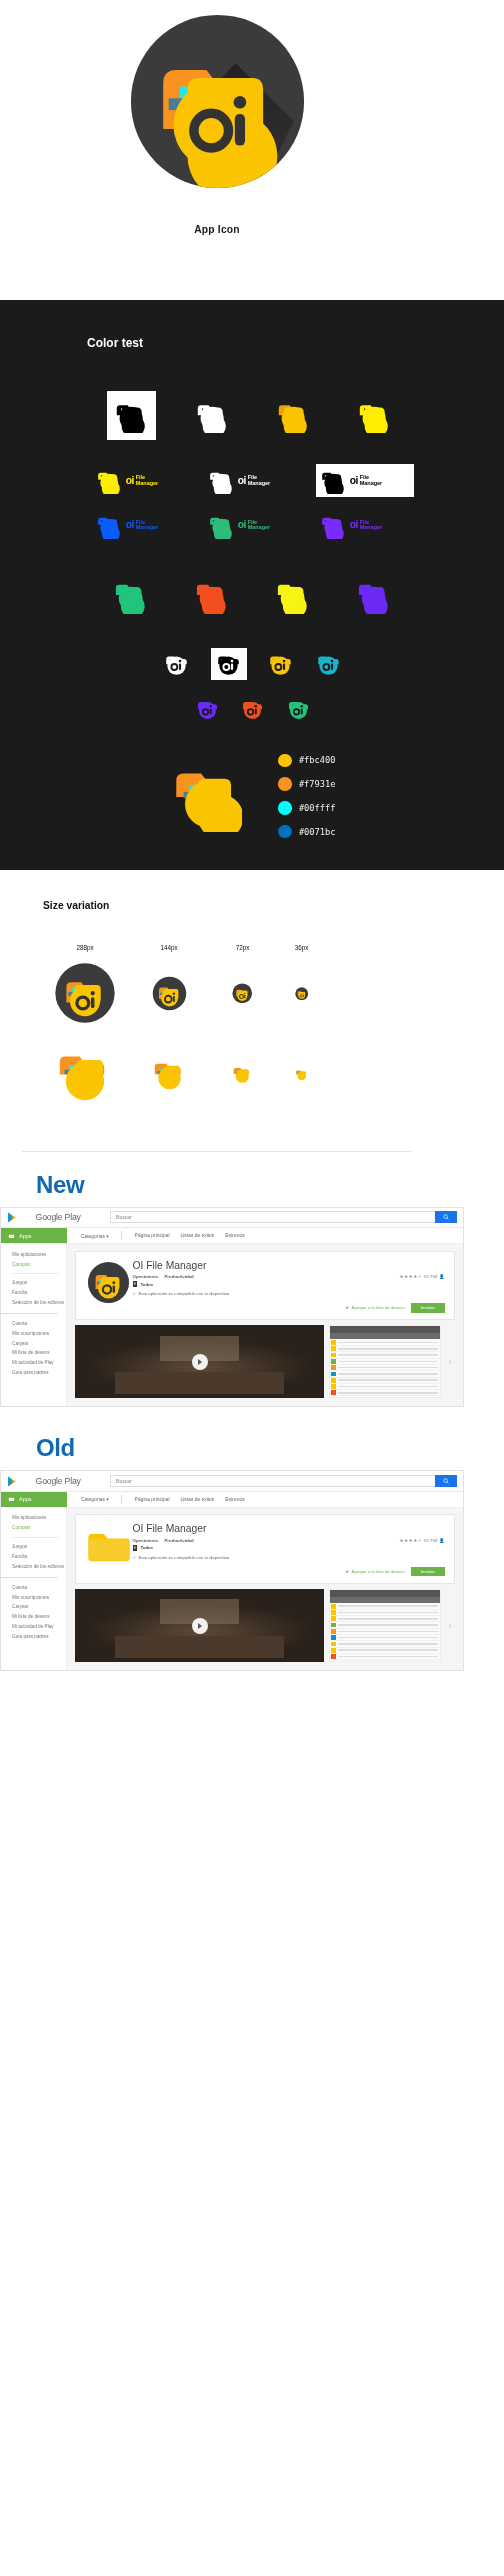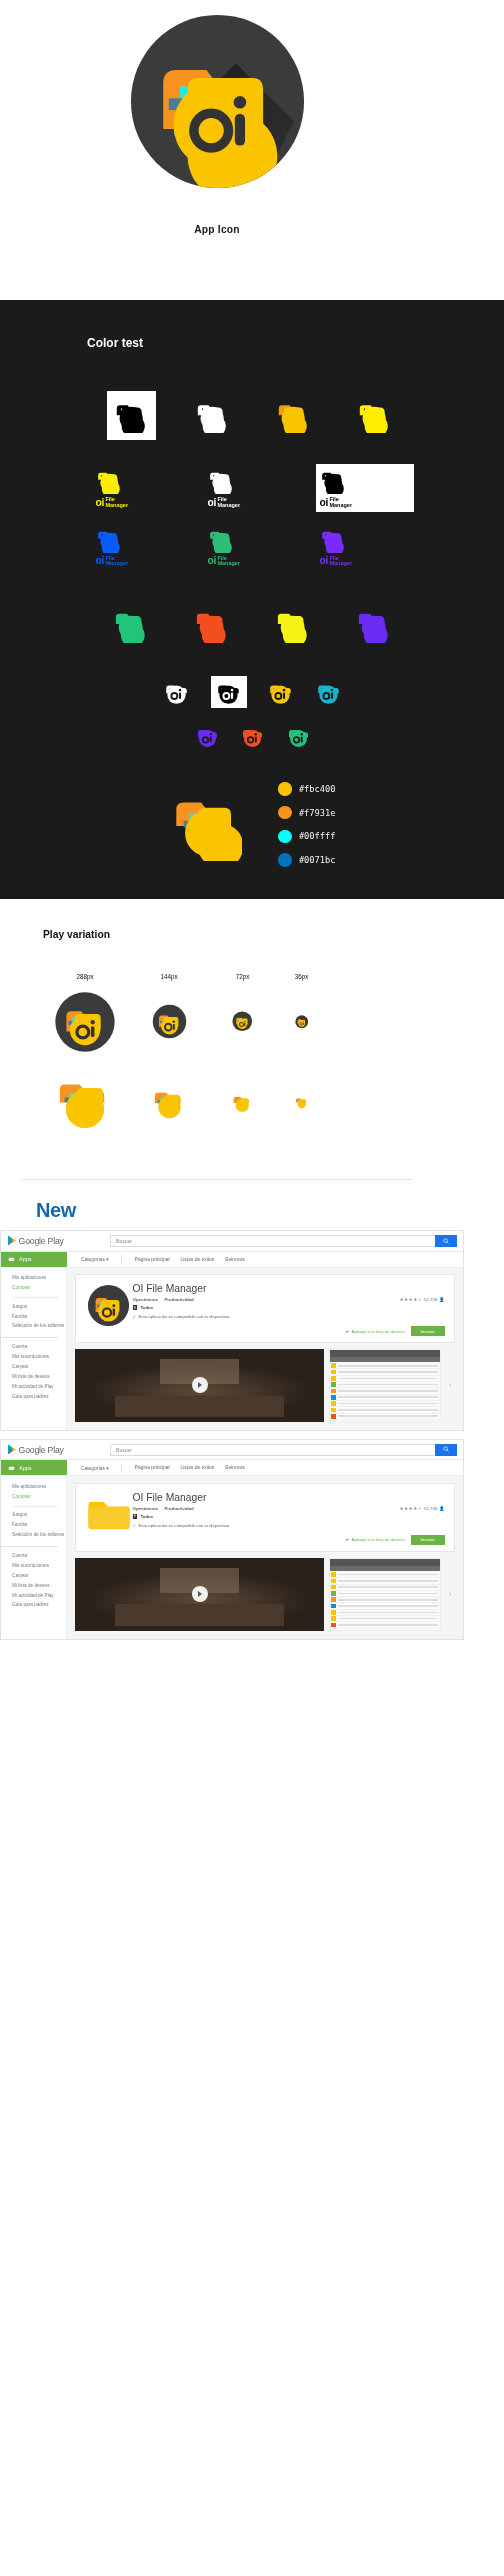--- a/index.html
+++ b/index.html
@@ -58,24 +58,23 @@
   .swatch-cell.white-bg { background: #ffffff; }
 
   .logo-row {
     display: flex;
     justify-content: center;
     align-items: center;
     gap: 14px;
     margin-bottom: 11px;
   }
   .logo-cell {
-    display: flex; gap: 3.2px;
+    display: flex; align-items: center; gap: 3.2px;
     padding: 3.2px 4px;
     width: 98px;
-    flex-direction: column;
   }
   .logo-cell.white-bg { background: #ffffff; }
   .logo-text { display: flex; align-items: center; gap: 1.6px; }
   .logo-oi {
     font-size: 10.3px; font-weight: bold; letter-spacing: -0.4px; line-height: 1;
   }
   .logo-fm { font-size: 5.5px; font-weight: bold; line-height: 1.0; }
 
   .icon-row {
     display: flex; justify-content: center; align-items: center;
@@ -112,36 +111,36 @@
     display: flex; align-items: center;
     padding-left: 43px;
   }
   .size-row-b { margin-top: 20.5px; }
   .size-slot { display: flex; align-items: center; justify-content: center; }
 
   
   .sec-store { background: #fff; padding-top: 8px; }
   .hr-sep { border-top: 0.8px solid #f3ded3; margin: 14px 22px 0 22px; }
   .store-heading {
-    font-size: 20px; font-weight: bold; color: #1269b0;
+    font-size: 24px; font-weight: bold; color: #1269b0;
     margin: 19px 13px 8px 36px; letter-spacing: -0.4px;
   }
   .store-shot {
     width: 464px; margin: 0 auto;
     border: 0.8px solid #e2e2e2;
     background: #fff;
     font-size: 4.7px;
     color: #555;
     overflow: hidden;
   }
   .gp-topbar {
     height: 20.5px; display: flex; align-items: center;
     border-bottom: 0.8px solid #e8e8e8; background: #fff; padding: 0 6.3px;
   }
-  .gp-logo { display: flex; align-items: center; gap: 1px; width: 103px; }
+  .gp-logo { display: flex; align-items: center; gap: 18px; width: 103px; }
   .gp-logo-text { font-size: 8.7px; color: #5f6368; letter-spacing: -0.2px; }
   .gp-search {
     flex: 1; height: 12px; border: 0.8px solid #dadada;
     display: flex; align-items: center; background: #fff;
   }
   .gp-search-val { font-size: 5.1px; color: #888; padding-left: 4.7px; flex: 1; }
   .gp-search-btn {
     width: 22px; height: 12px; background: #1a73e8;
     display: flex; align-items: center; justify-content: center;
     margin-left: -0.8px;
@@ -543,21 +542,21 @@
         </div>
         <div class="palette-item">
           <span class="palette-dot" style="background:#0071bc"></span>
           <span class="palette-hex">#0071bc</span>
         </div>
       </div>
     </div>
   </section>
 
   <section class="sec-size">
-    <div class="light-title">Play variation</div>
+    <div class="light-title">Size variation</div>
 
     <div class="size-labels">
       <span class="size-label" style="width:84px">288px</span>
       <span class="size-label" style="width:84px">144px</span>
       <span class="size-label" style="width:63px">72px</span>
       <span class="size-label" style="width:55px">36px</span>
     </div>
 
     <div class="size-row-a">
       <div class="size-slot" style="width:84px">
@@ -823,20 +822,21 @@
               </div>
             </div>
             <div class="gp-arrow">›</div>
           </div>
         </div>
       </div>
     </div>
   </section>
 
   <section class="sec-store">
+    <div class="store-heading">Old</div>
 
     <div class="store-shot">
       <div class="gp-topbar">
         <div class="gp-logo">
           <svg width="10.3" height="11" viewBox="0 0 24 26">
             <polygon points="2,1 18,13 2,25" fill="#00a0e9"></polygon>
             <polygon points="2,1 18,13 11,13" fill="#34a853"></polygon>
             <polygon points="2,25 18,13 11,13" fill="#ea4335"></polygon>
             <polygon points="13,9 22,13 13,17" fill="#fbbc04"></polygon>
           </svg>

